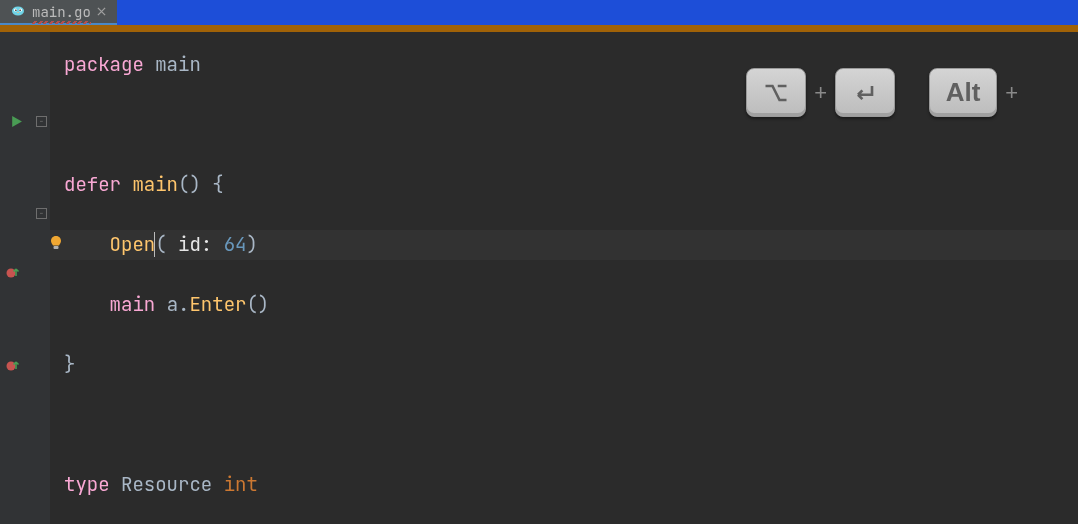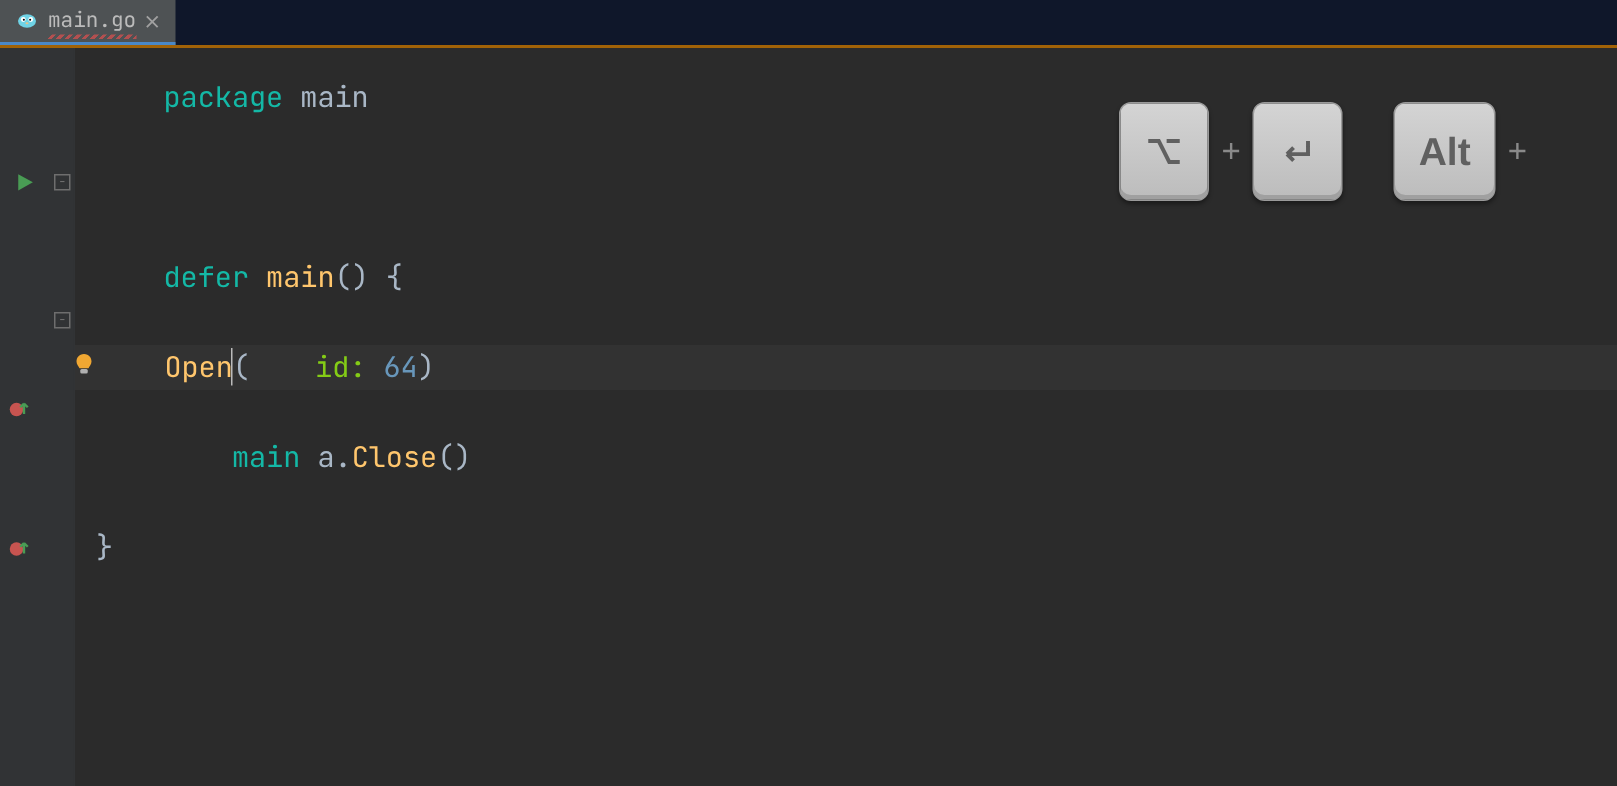--- a/index.html
+++ b/index.html
@@ -1,50 +1,50 @@
 <!DOCTYPE html>
 <html><head>
 <meta charset="utf-8">
 <style>
 * { margin:0; padding:0; box-sizing:border-box; }
 body { width:1078px; height:524px; background:#2b2b2b; font-family:"JetBrains Mono","Consolas","Menlo",monospace; font-size:19px; overflow:hidden; position:relative; }
 
-.tab-bar { height:32px; background:#0f172a; border-bottom:2px solid #a16207; display:flex; align-items:stretch; }
+.tab-bar { height:32px; background:#1d4ed8; border-bottom:7px solid #a16207; display:flex; align-items:stretch; }
 .tab { display:flex; align-items:center; gap:6px; padding:0 10px; background:#4e5254; color:#bbbbbb; border-bottom:2px solid #4a88c7; position:relative; }
 .tab .filename { font-size:14px; color:#bbbbbb; position:relative; }
 .tab .squiggle { position:absolute; bottom:-3px; left:0; right:0; height:3px; background:repeating-linear-gradient(-45deg,#b35050 0 2px,transparent 2px 4px); }
 .tab .go-icon svg { width:16px; height:16px; }
 .tab .close { width:10px; height:10px; color:#a0a0a0; display:flex; align-items:center; justify-content:center; }
 .tab .close svg { width:9px; height:9px; }
 
 .editor-wrap { display:flex; height:calc(524px - 32px); }
 .gutter { width:50px; background:#313335; border-right:1px solid #313335; position:relative; }
 .gutter .mark { position:absolute; left:0; right:0; height:30px; display:flex; align-items:center; justify-content:flex-start; }
 .gutter .mark.play svg{ width:13px; height:13px; margin-left:10px; fill:#499c54; }
 .gutter .mark.red-up svg{ width:14px; height:14px; margin-left:6px; }
 .gutter .mark.fold { justify-content:flex-end; }
 .gutter .mark.fold .fold-box { width:11px; height:11px; border:1px solid #6e6e6e; display:flex; align-items:center; justify-content:center; color:#6e6e6e; font-size:9px; line-height:1; margin-right:2px; }
 
 .code { flex:1; padding:18px 0 0 14px; color:#a9b7c6; line-height:30px; }
 .code pre { font-family:inherit; font-size:19px; }
 .line { height:30px; white-space:pre; position:relative; }
 .line.highlight { background:#323232; margin-left:-14px; padding-left:14px; margin-right:-400px; padding-right:0; }
-.kw { color:#14b8a6;margin-left:45px; }
+.kw { color:#f9a8d4; }
 .fn { color:#ffc66d; }
 .num { color:#6897bb; }
 .builtin { color:#cc7832; }
-.param-hint { color:#84cc16; font-style:normal;margin-left:32px; }
+.param-hint { color:#e5e5e5; font-style:normal; }
 .paren { color:#a9b7c6; }
 .cursor-mark { box-shadow:-1px 0 0 #bbbbbb inset; }
 
 .bulb { position:absolute; left:-2px; top:50%; transform:translateY(-50%); }
 .bulb svg { width:16px; height:16px; }
 
 .keys { position:absolute; top:68px; right:60px; display:flex; align-items:center; gap:8px; }
-.key { min-width:68px; height:66px; background:linear-gradient(#d4d4d4,#bcbcbc); border-radius:8px; border:1px solid #9a9a9a; box-shadow:inset 0 -3px 0 rgba(0,0,0,0.15),0 2px 3px rgba(0,0,0,0.4); display:flex; align-items:center; justify-content:center; color:#606060; font-family:"Segoe UI",Arial,sans-serif; font-size:26px; font-weight:700; }
+.key { min-width:68px; height:49px; background:linear-gradient(#d4d4d4,#bcbcbc); border-radius:8px; border:1px solid #9a9a9a; box-shadow:inset 0 -3px 0 rgba(0,0,0,0.15),0 2px 3px rgba(0,0,0,0.4); display:flex; align-items:center; justify-content:center; color:#606060; font-family:"Segoe UI",Arial,sans-serif; font-size:26px; font-weight:700; }
 .key.small{ min-width:60px; }
 .key svg{ width:28px; height:28px; stroke:#606060; fill:none; stroke-width:3; }
 .plus { color:#8a8a8a; font-size:22px; font-family:Arial,sans-serif; font-weight:400; }
 .gap { width:18px; }
 </style>
 </head>
 <body>
 
 <div class="tab-bar">
   <div class="tab">
@@ -95,23 +95,24 @@
   </div>
 
   <div class="code">
     <pre><div class="line"><span class="kw">package</span><span> main</span></div>
 <div class="line"></div>
 <div class="line"><span class="kw">defer</span><span class="fn"> main</span><span>() {</span></div>
 <div class="line highlight"><span class="bulb"><svg viewBox="0 0 16 16">
               <path d="M8 1 C4.6 1 3 3.6 3 6 C3 8 4.4 9 5 10.5 L11 10.5 C11.6 9 13 8 13 6 C13 3.6 11.4 1 8 1 Z" fill="#f0a732"></path>
               <rect x="5.5" y="11" width="5" height="3" rx="1" fill="#b0b0b0"></rect>
             </svg></span>    <span class="fn cursor-mark">Open</span><span class="paren">( </span><span class="param-hint">id:</span><span> </span><span class="num">64</span><span class="paren">)</span></div>
-<div class="line">    <span class="kw">main </span><span>a.</span><span class="fn">Close</span><span>()</span></div>
+<div class="line">    <span class="kw">main </span><span>a.</span><span class="fn">Enter</span><span>()</span></div>
 <div class="line"><span>}</span></div>
 <div class="line"></div>
+<div class="line"><span class="kw">type </span><span>Resource </span><span class="builtin">int</span></div>
 
 
 
 </pre>
   </div>
 </div>
 
 <div class="keys">
   <div class="key small">
       <svg viewBox="0 0 32 32">

